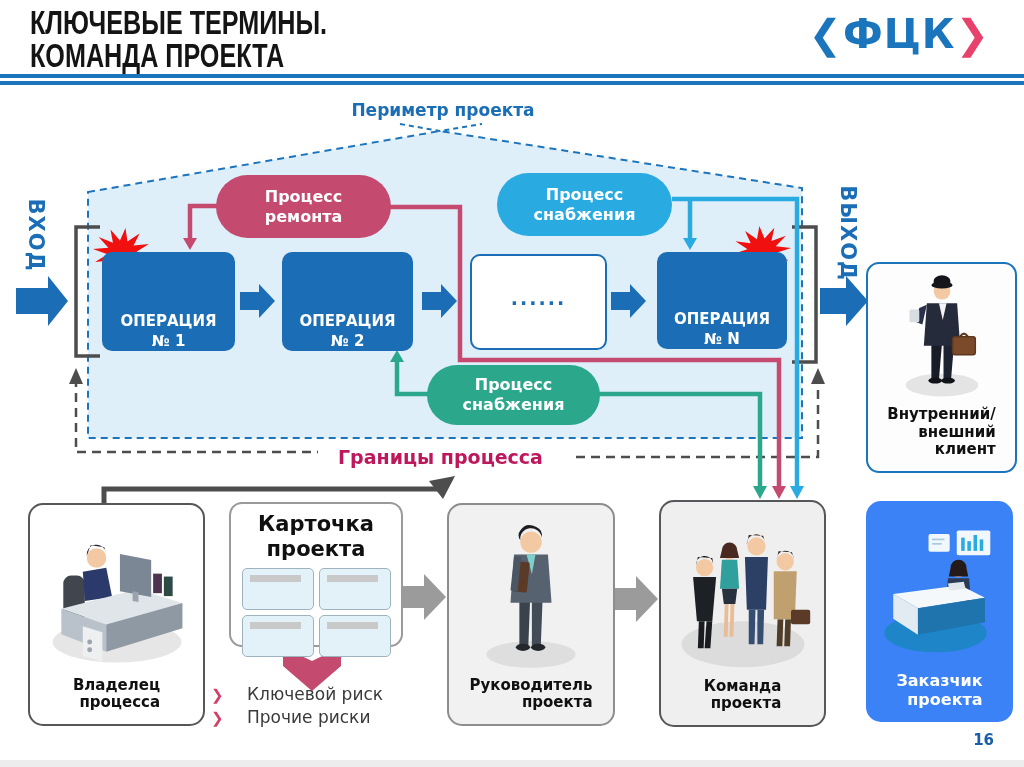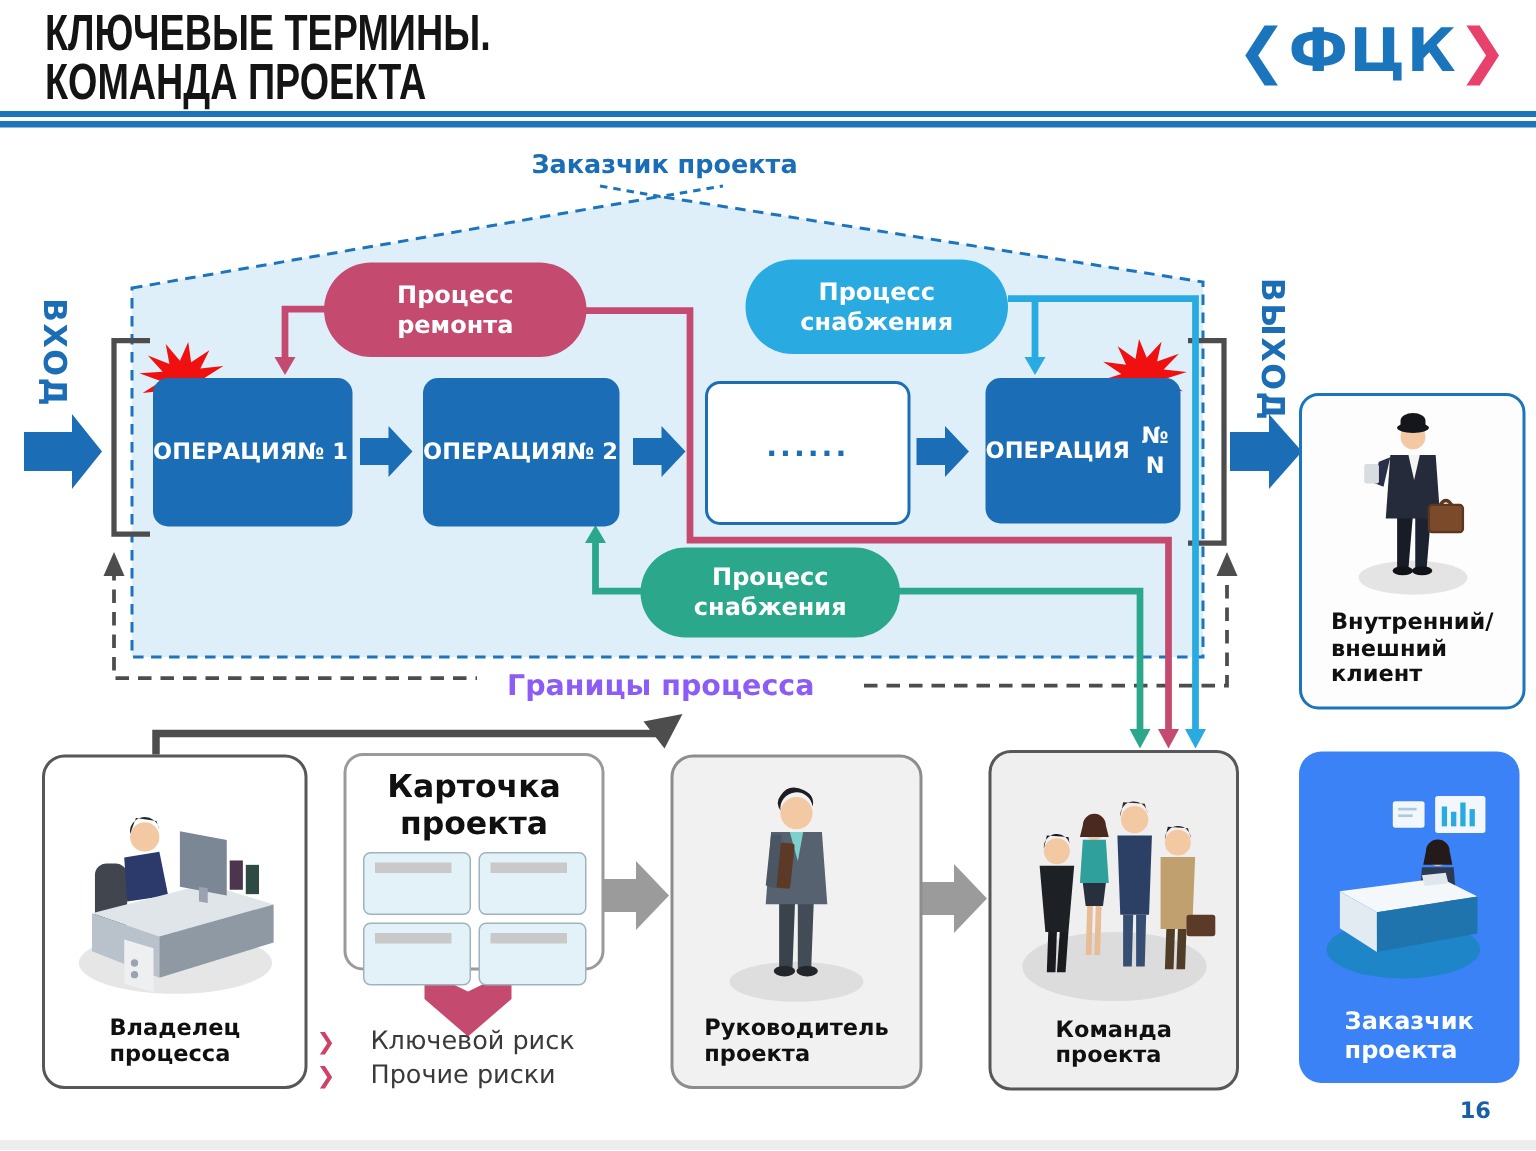--- a/index.html
+++ b/index.html
@@ -3,52 +3,52 @@
 <meta charset="utf-8">
 <style>
   html,body{margin:0;padding:0;background:#fff;}
   #page{position:relative;width:1024px;height:767px;background:#fff;overflow:hidden;
         font-family:"DejaVu Sans","Liberation Sans",sans-serif;}
   
   .header{position:absolute;left:0;top:0;width:1024px;height:74px;background:#fff;}
   .title{position:absolute;left:30px;top:6px;font-family:"Liberation Sans",sans-serif;
          font-weight:700;font-size:34px;line-height:33px;color:#141414;
          transform:scaleX(0.74);transform-origin:left top;white-space:nowrap;}
-  .logo{position:absolute;right:18px;top:12px;font-weight:700;font-size:40px;line-height:44px;
+  .logo{position:absolute;right:34px;top:12px;font-weight:700;font-size:40px;line-height:44px;
         font-family:"DejaVu Sans",sans-serif;letter-spacing:1px;}
   .logo .lb{color:#1B75BC;} .logo .tx{color:#1B75BC;} .logo .rb{color:#E8416B;}
   .stripes{position:absolute;left:0;top:74px;width:1024px;height:11px;
            background:linear-gradient(#1B75BC 0 4px,#ffffff 4px 7px,#1B75BC 7px 11px);}
   .footer-strip{position:absolute;left:0;bottom:0;width:1024px;height:7px;background:#EDEDED;}
   
   .blue-label{position:absolute;color:#1B6EB5;font-weight:700;}
   .vert{transform:rotate(90deg);text-align:center;font-size:21px;letter-spacing:1px;}
   .perimeter-label{left:338px;top:100px;width:210px;font-size:17px;text-align:center;}
-  .granitsy{position:absolute;left:338px;top:446px;font-size:19px;font-weight:700;color:#8b5cf6;}
+  .granitsy{position:absolute;left:338px;top:446px;font-size:19px;font-weight:700;color:#be185d;}
   .pagenum{position:absolute;right:30px;top:731px;font-size:15px;font-weight:700;color:#1B5EA8;}
   
   .op{position:absolute;background:#1B6EB5;border-radius:10px;color:#fff;font-weight:700;
-      font-size:15px;line-height:1.3;display:flex;flex-direction:row;justify-content:flex-start;
+      font-size:15px;line-height:1.3;display:flex;flex-direction:column;justify-content:flex-end;
       align-items:center;text-align:center;}
   .dots-box{position:absolute;background:#fff;border:2px solid #1B6EB5;border-radius:10px;
       color:#1B6EB5;font-weight:700;font-size:19px;letter-spacing:2px;display:flex;
       align-items:center;justify-content:center;}
   .dots-box span{transform:translateY(-4px);}
   .pill{position:absolute;border-radius:32px;color:#fff;font-weight:700;font-size:16px;
       line-height:1.22;display:flex;flex-direction:column;justify-content:center;
       align-items:center;text-align:center;}
   .pill.repair{background:#C54A6F;}
   .pill.supply{background:#29ABE2;}
   .pill.logi{background:#2BA78C;border-radius:30px;}
   
   .role{position:absolute;border-radius:15px;display:flex;flex-direction:column;
         align-items:center;justify-content:flex-end;overflow:hidden;}
   .role .art{flex:1 1 auto;width:100%;display:flex;align-items:flex-end;justify-content:center;}
   .role .lbl{flex:0 0 auto;font-weight:700;font-size:15px;line-height:1.18;color:#101010;
-             text-align:left;padding:2px 4px 12px;}
+             text-align:right;padding:2px 4px 12px;}
   .owner{left:28px;top:503px;width:173px;height:219px;background:#fff;border:2.5px solid #55575A;}
   .cardbox{left:229px;top:502px;width:170px;height:141px;background:#fff;border:2px solid #9A9A9A;
            border-radius:13px;position:absolute;display:flex;flex-direction:column;align-items:center;}
   .cardbox .cb-title{font-weight:700;font-size:21px;line-height:1.18;color:#101010;text-align:center;margin-top:8px;}
   .cardgrid{display:grid;grid-template-columns:72px 72px;grid-template-rows:42px 42px;gap:5px;margin-top:6px;}
   .card{background:#E3F2F9;border:1.5px solid #9FB3BE;border-radius:5px;}
   .card .bar{width:74%;height:7px;background:#C9C9C9;margin:6px 0 0 7px;}
   .manager{left:447px;top:503px;width:164px;height:219px;background:#F1F1F1;border:2px solid #8D8D8D;}
   .team{left:659px;top:500px;width:163px;height:223px;background:#EFEFEF;border:2.5px solid #55575A;}
   .customer{left:866px;top:501px;width:147px;height:221px;background:#3b82f6;border:none;}
@@ -129,21 +129,21 @@
 
     <polygon fill="#F01010" transform="translate(122,253) rotate(8) scale(1.05,0.9)" points="28,0 13.5,3.6 24.2,14 9.9,9.9 14,24.2 3.6,13.5 0,28 -3.6,13.5 -14,24.2 -9.9,9.9 -24.2,14 -13.5,3.6 -28,0 -13.5,-3.6 -24.2,-14 -9.9,-9.9 -14,-24.2 -3.6,-13.5 0,-28 3.6,-13.5 14,-24.2 9.9,-9.9 24.2,-14 13.5,-3.6"></polygon>
     <polygon fill="#F01010" transform="translate(762,251) rotate(-6) scale(1.05,0.9)" points="28,0 13.5,3.6 24.2,14 9.9,9.9 14,24.2 3.6,13.5 0,28 -3.6,13.5 -14,24.2 -9.9,9.9 -24.2,14 -13.5,3.6 -28,0 -13.5,-3.6 -24.2,-14 -9.9,-9.9 -14,-24.2 -3.6,-13.5 0,-28 3.6,-13.5 14,-24.2 9.9,-9.9 24.2,-14 13.5,-3.6"></polygon>
 
     <polygon fill="#9B9B9B" points="402,586 424,586 424,574 446,597 424,620 424,608 402,608"></polygon>
     <polygon fill="#9B9B9B" points="614,588 636,588 636,576 658,599 636,622 636,610 614,610"></polygon>
 
     <polygon fill="#C54A6F" points="283,647 312,661 341,647 341,666 312,691 283,666"></polygon>
   </svg>
 
-  <div class="blue-label perimeter-label">Заказчик проекта</div>
+  <div class="blue-label perimeter-label">Периметр проекта</div>
 
   <div class="blue-label vert" style="left:-10px;top:220px;width:86px;height:30px;">ВХОД</div>
   <div class="blue-label vert" style="left:790px;top:218px;width:110px;height:30px;">ВЫХОД</div>
 
   <div class="pill repair" style="left:216px;top:175px;width:175px;height:63px;">
     <span>Процесс</span>
     <span>ремонта</span>
   </div>
   <div class="pill supply" style="left:497px;top:173px;width:175px;height:63px;">
     <span>Процесс</span>

